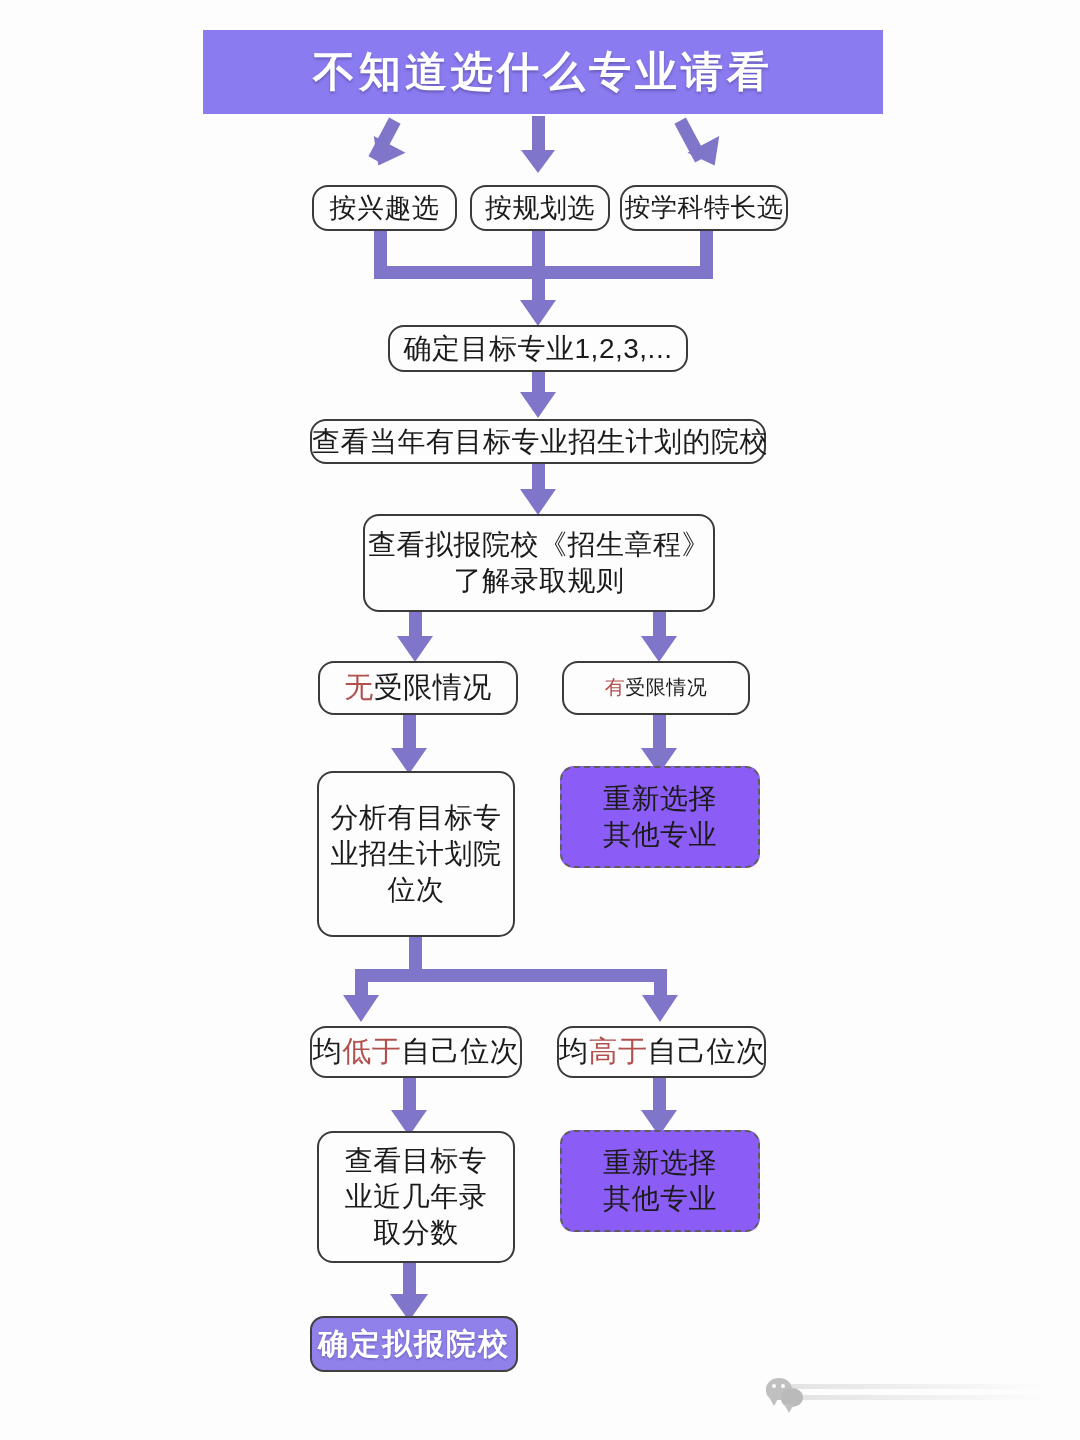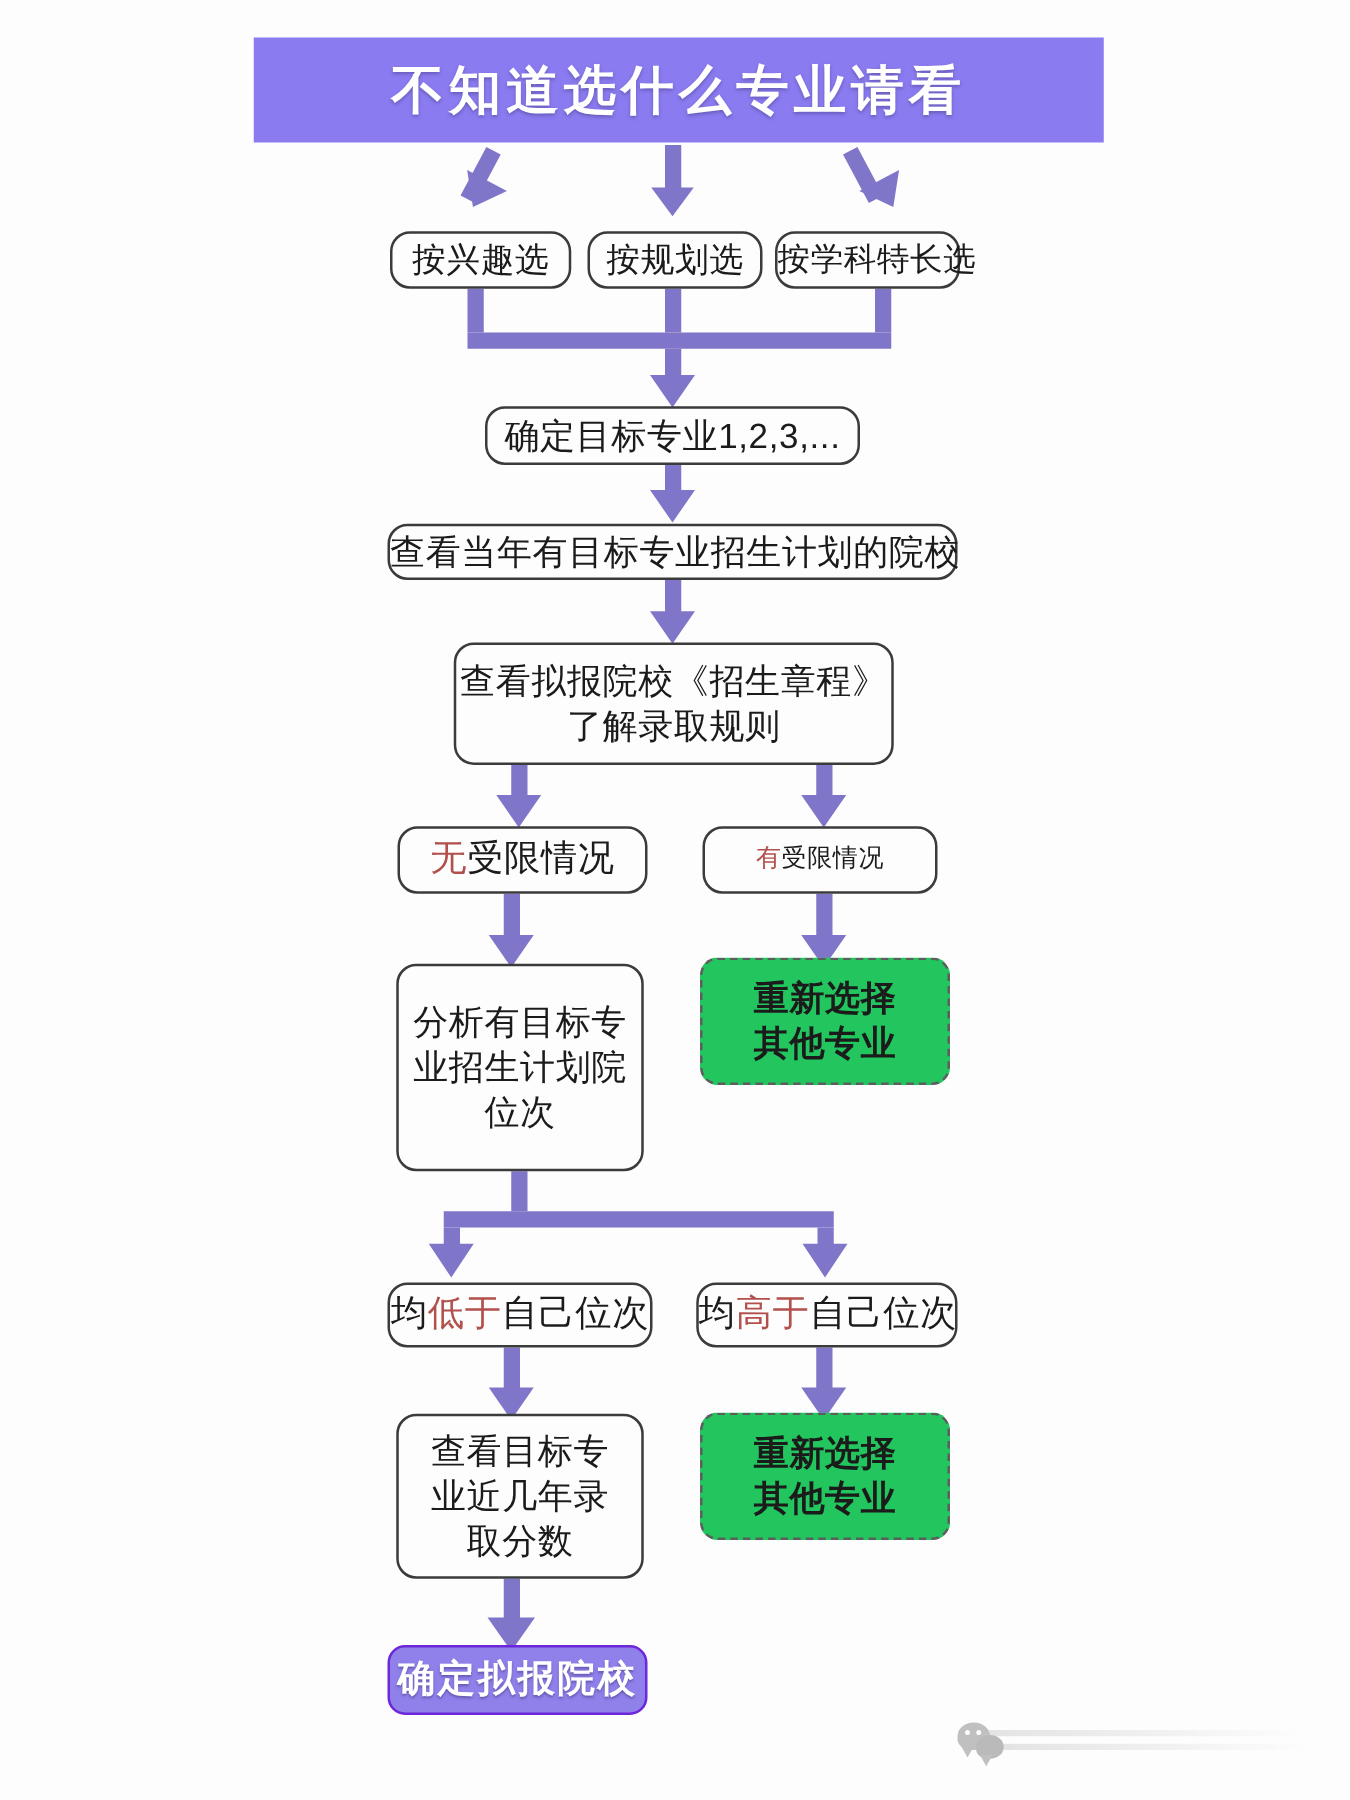--- a/index.html
+++ b/index.html
@@ -56,34 +56,33 @@
     text-shadow: 0 2px 3px rgba(60,50,120,.45);
     z-index: 6;
     display: flex;
     align-items: center;
     justify-content: center;
   }
 
   
   .terminal {
     background: #8f80ea;
-    border: 2px solid #6d28d9;
+    border: 2px solid #404040;
     color: #ffffff;
     font-weight: bold;
     text-shadow: 0 1px 2px rgba(60,50,120,.5);
     border-radius: 14px;
     letter-spacing: 2px;
   }
 
   
   .dashed {
     border: 2px dashed #5d5d5d;
     border-radius: 14px;
-    background: #22c55e;
-    font-weight: bold;
+    background: #8b5cf6;
   }
 
   .hl { color: #b2504d; }
 
   
   .conn {
     position: absolute;
     background: #7f76c9;
     z-index: 2;
   }
@@ -158,21 +157,21 @@
         <span class="ln">按兴趣选</span>
       </span>
   </div>
 
   <div class="node" style="left:470px; top:185px; width:140px; height:46px; font-size:27px;">
     <span class="lines">
         <span class="ln">按规划选</span>
       </span>
   </div>
 
-  <div class="node" style="left:620px; top:185px; width:148px; height:46px; font-size:26px;">
+  <div class="node" style="left:620px; top:185px; width:168px; height:46px; font-size:26px;">
     <span class="lines">
         <span class="ln">按学科特长选</span>
       </span>
   </div>
 
   <div class="conn" style="left:374px; top:231px; width:13px; height:35px;"></div>
   <div class="conn" style="left:532px; top:231px; width:13px; height:35px;"></div>
   <div class="conn" style="left:700px; top:231px; width:13px; height:35px;"></div>
   <div class="conn" style="left:374px; top:266px; width:339px; height:13px;"></div>
   <div class="conn" style="left:532px; top:279px; width:13px; height:26px;"></div>

